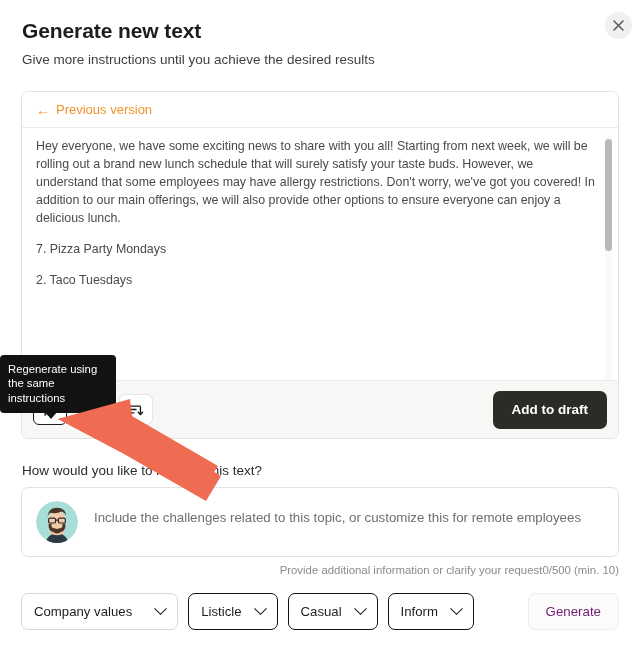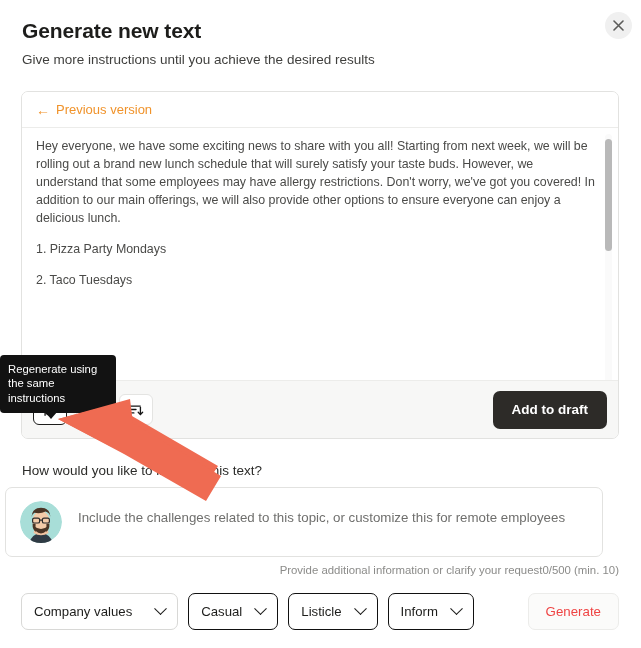--- a/index.html
+++ b/index.html
@@ -167,21 +167,21 @@
 
   
   .improve-label {
     position: absolute;
     left: 22px; top: 463px;
     font-size: 13.5px;
     color: #2c2c2a;
   }
   .improve-box {
     position: absolute;
-    left: 5px; top: 487px;
+    left: 21px; top: 487px;
     width: 598px; height: 70px;
     border: 1px solid #e2e2e0;
     border-radius: 7px;
     background: #ffffff;
     display: flex;
     align-items: flex-start;
     padding: 10px 14px;
     cursor: text;
   }
   .avatar {
@@ -235,21 +235,21 @@
     border-bottom: 1.7px solid #1d1d1b;
     transform: rotate(45deg) translate(-2px,-2px);
   }
   .generate-btn {
     margin-left: auto;
     height: 37px;
     padding: 0 17px;
     border-radius: 7px;
     border: 1px solid #ececea;
     background: #fbfbfa;
-    color: #ef4444;
+    color: #701a75;
     font-size: 13.3px;
     cursor: default;
     font-family: "Liberation Sans", sans-serif;
   }
 
   
   .annotation-arrow {
     position: absolute;
     left: 0; top: 0;
     width: 641px; height: 648px;
@@ -276,21 +276,21 @@
 
     <div class="prev-version-bar">
       <button class="prev-version-link">
         <span class="prev-arrow">←</span>
         <span>Previous version</span>
       </button>
     </div>
 
     <div class="text-scroll">
       <p>Hey everyone, we have some exciting news to share with you all! Starting from next week, we will be rolling out a brand new lunch schedule that will surely satisfy your taste buds. However, we understand that some employees may have allergy restrictions. Don't worry, we've got you covered! In addition to our main offerings, we will also provide other options to ensure everyone can enjoy a delicious lunch.</p>
-      <p>1. Pizza Party Mondays</p>
+      <p>7. Pizza Party Mondays</p>
       <p>2. Taco Tuesdays</p>
 
       <div class="scrollbar-track"></div>
       <div class="scrollbar-thumb"></div>
     </div>
 
     <div class="toolbar">
       <button class="icon-btn focused">
         <span>
           <svg width="17" height="17" viewBox="0 0 20 20" fill="none" stroke="#161616" stroke-width="1.6" stroke-linecap="round">
@@ -358,25 +358,25 @@
     <span>Provide additional information or clarify your request</span>
     <span>0/500 (min. 10)</span>
   </div>
 
   <div class="bottom-bar">
     <button class="select-pill muted">
       <span>Company values</span>
       <span class="chev"></span>
     </button>
     <button class="select-pill">
-      <span>Casual</span>
+      <span>Listicle</span>
       <span class="chev"></span>
     </button>
     <button class="select-pill">
-      <span>Listicle</span>
+      <span>Casual</span>
       <span class="chev"></span>
     </button>
     <button class="select-pill">
       <span>Inform</span>
       <span class="chev"></span>
     </button>
     <button class="generate-btn">Generate</button>
   </div>
 
   <svg class="annotation-arrow" viewBox="0 0 641 648">

